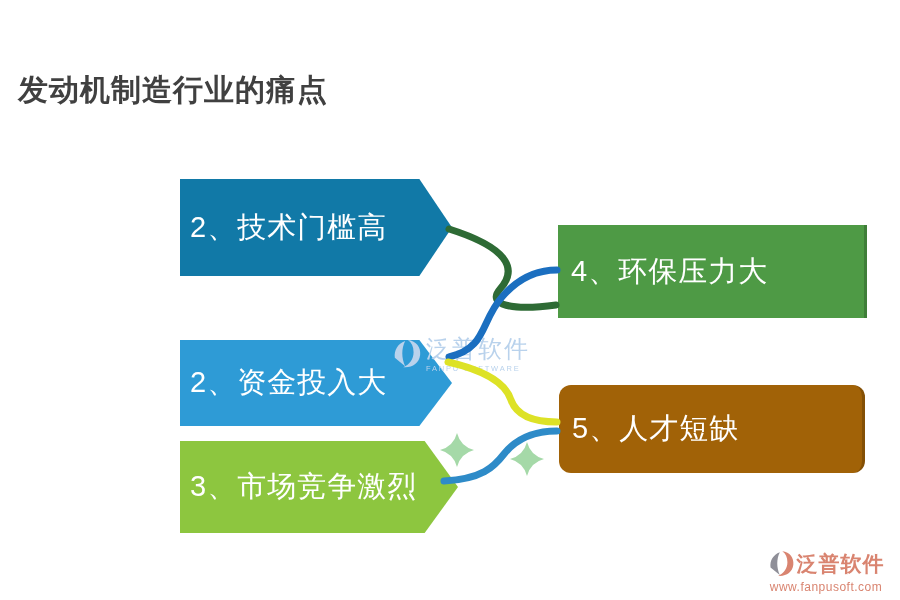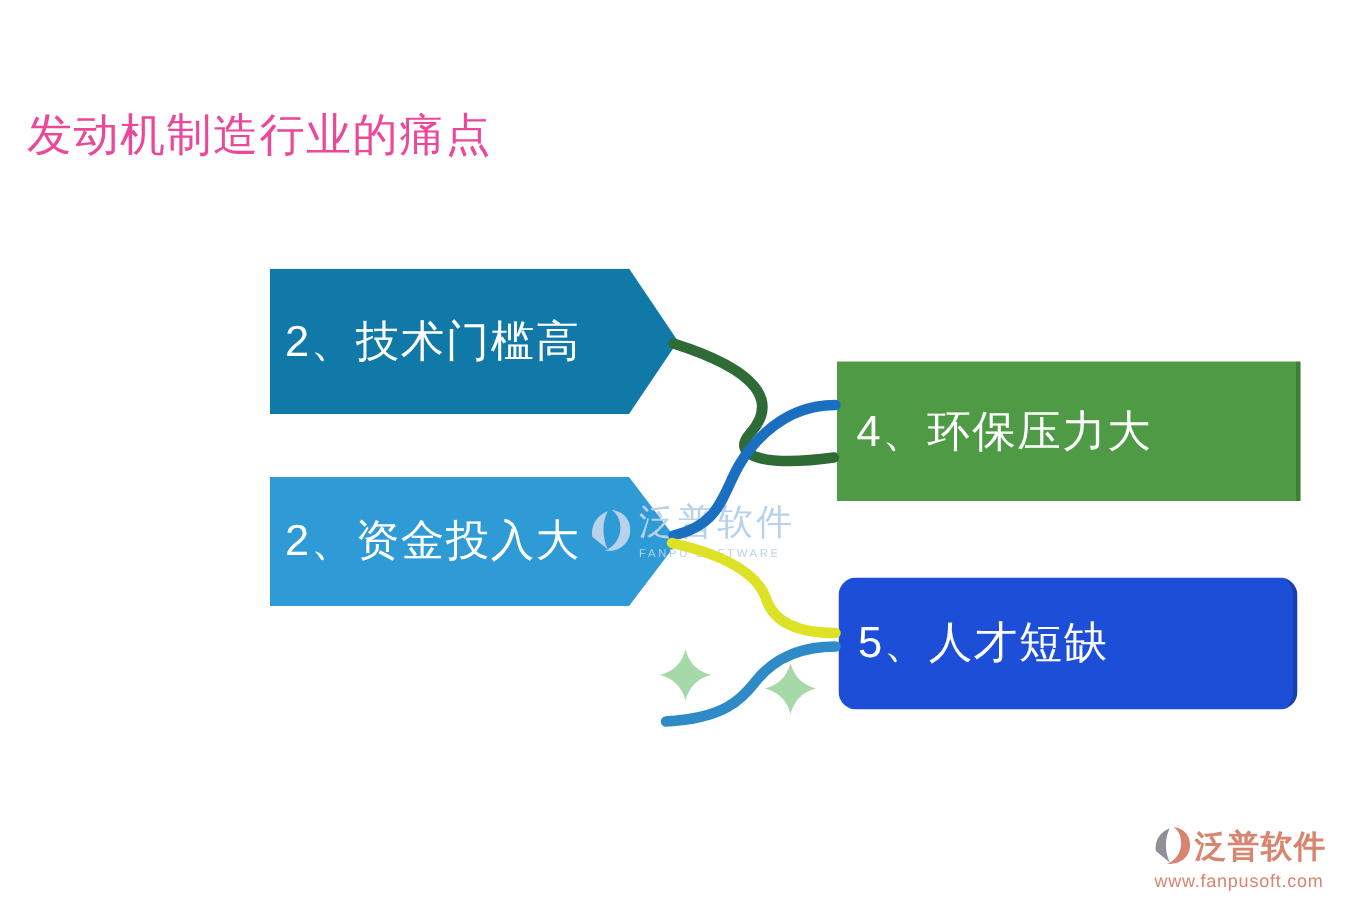--- a/index.html
+++ b/index.html
@@ -7,22 +7,22 @@
     width:900px;height:600px;
     background:#ffffff;
     font-family:"Liberation Sans","DejaVu Sans",sans-serif;
     position:relative;
     overflow:hidden;
   }
   .canvas{position:absolute;inset:0;width:900px;height:600px;}
 
   .page-title{
     position:absolute;left:18px;top:70px;
-    font-size:30px;color:#ec4899;letter-spacing:1px;
-    font-weight:400;
+    font-size:30px;color:#404040;letter-spacing:1px;
+    font-weight:700;
   }
 
   
   .arrow{
     position:absolute;left:180px;
     clip-path:polygon(0 0, 88% 0, 100% 50%, 88% 100%, 0 100%);
     display:flex;align-items:center;
     color:#ffffff;font-size:29px;letter-spacing:1px;
     padding-left:10px;box-sizing:border-box;
   }
@@ -31,21 +31,21 @@
   .arrow-3{top:441px;width:278px;height:92px;}
 
   
   .rbox{
     position:absolute;
     display:flex;align-items:center;
     color:#ffffff;font-size:29px;letter-spacing:1px;
     padding-left:13px;box-sizing:border-box;
     border-right:3px solid rgba(0,0,0,0.18);
   }
-  .rbox-4{left:558px;top:225px;width:309px;height:93px;margin-top:16px;}
+  .rbox-4{left:558px;top:225px;width:309px;height:93px;}
   .rbox-5{left:559px;top:385px;width:306px;height:88px;}
 
   .connector-layer{
     position:absolute;inset:0;width:900px;height:600px;
     pointer-events:none;z-index:6;
   }
 
   
   .watermark{
     position:absolute;left:392px;top:337px;z-index:5;
@@ -68,28 +68,31 @@
 </head>
 <body>
 
 <div class="canvas">
 
   <div class="page-title">发动机制造行业的痛点</div>
 
   <div class="arrow arrow-1" style="background: rgb(17, 121, 167);">
     <span>2、技术门槛高</span>
   </div>
-  <div class="arrow arrow-2" style="background: rgb(46, 155, 214);">
+  <div class="arrow arrow-2" style="background: rgb(46, 155, 214); margin-top: 22px;">
     <span>2、资金投入大</span>
+  </div>
+  <div class="arrow arrow-3" style="background: rgb(141, 198, 63);">
+    <span>3、市场竞争激烈</span>
   </div>
 
   <div class="rbox rbox-4" style="background: rgb(78, 154, 69);">
     <span>4、环保压力大</span>
   </div>
-  <div class="rbox rbox-5" style="background: #1d4ed8; border-radius: 12px;">
+  <div class="rbox rbox-5" style="background: #a16207; border-radius: 12px;">
     <span>5、人才短缺</span>
   </div>
 
   <div class="watermark">
     <svg width="30" height="34" viewBox="0 0 32 32">
       <path d="M14 2 C6 5 2 12 3 20 L14 29 C10 20 10 10 14 2 Z" fill="#B9D2EC"></path>
       <path d="M17 1 C26 2 31 9 30 17 C29 26 21 31 12 30 C19 27 23 21 23 14 C23 8 21 4 17 1 Z" fill="#B9D2EC"></path>
     </svg>
     <div class="wm-col">
       <span class="wm-text">泛普软件</span>

